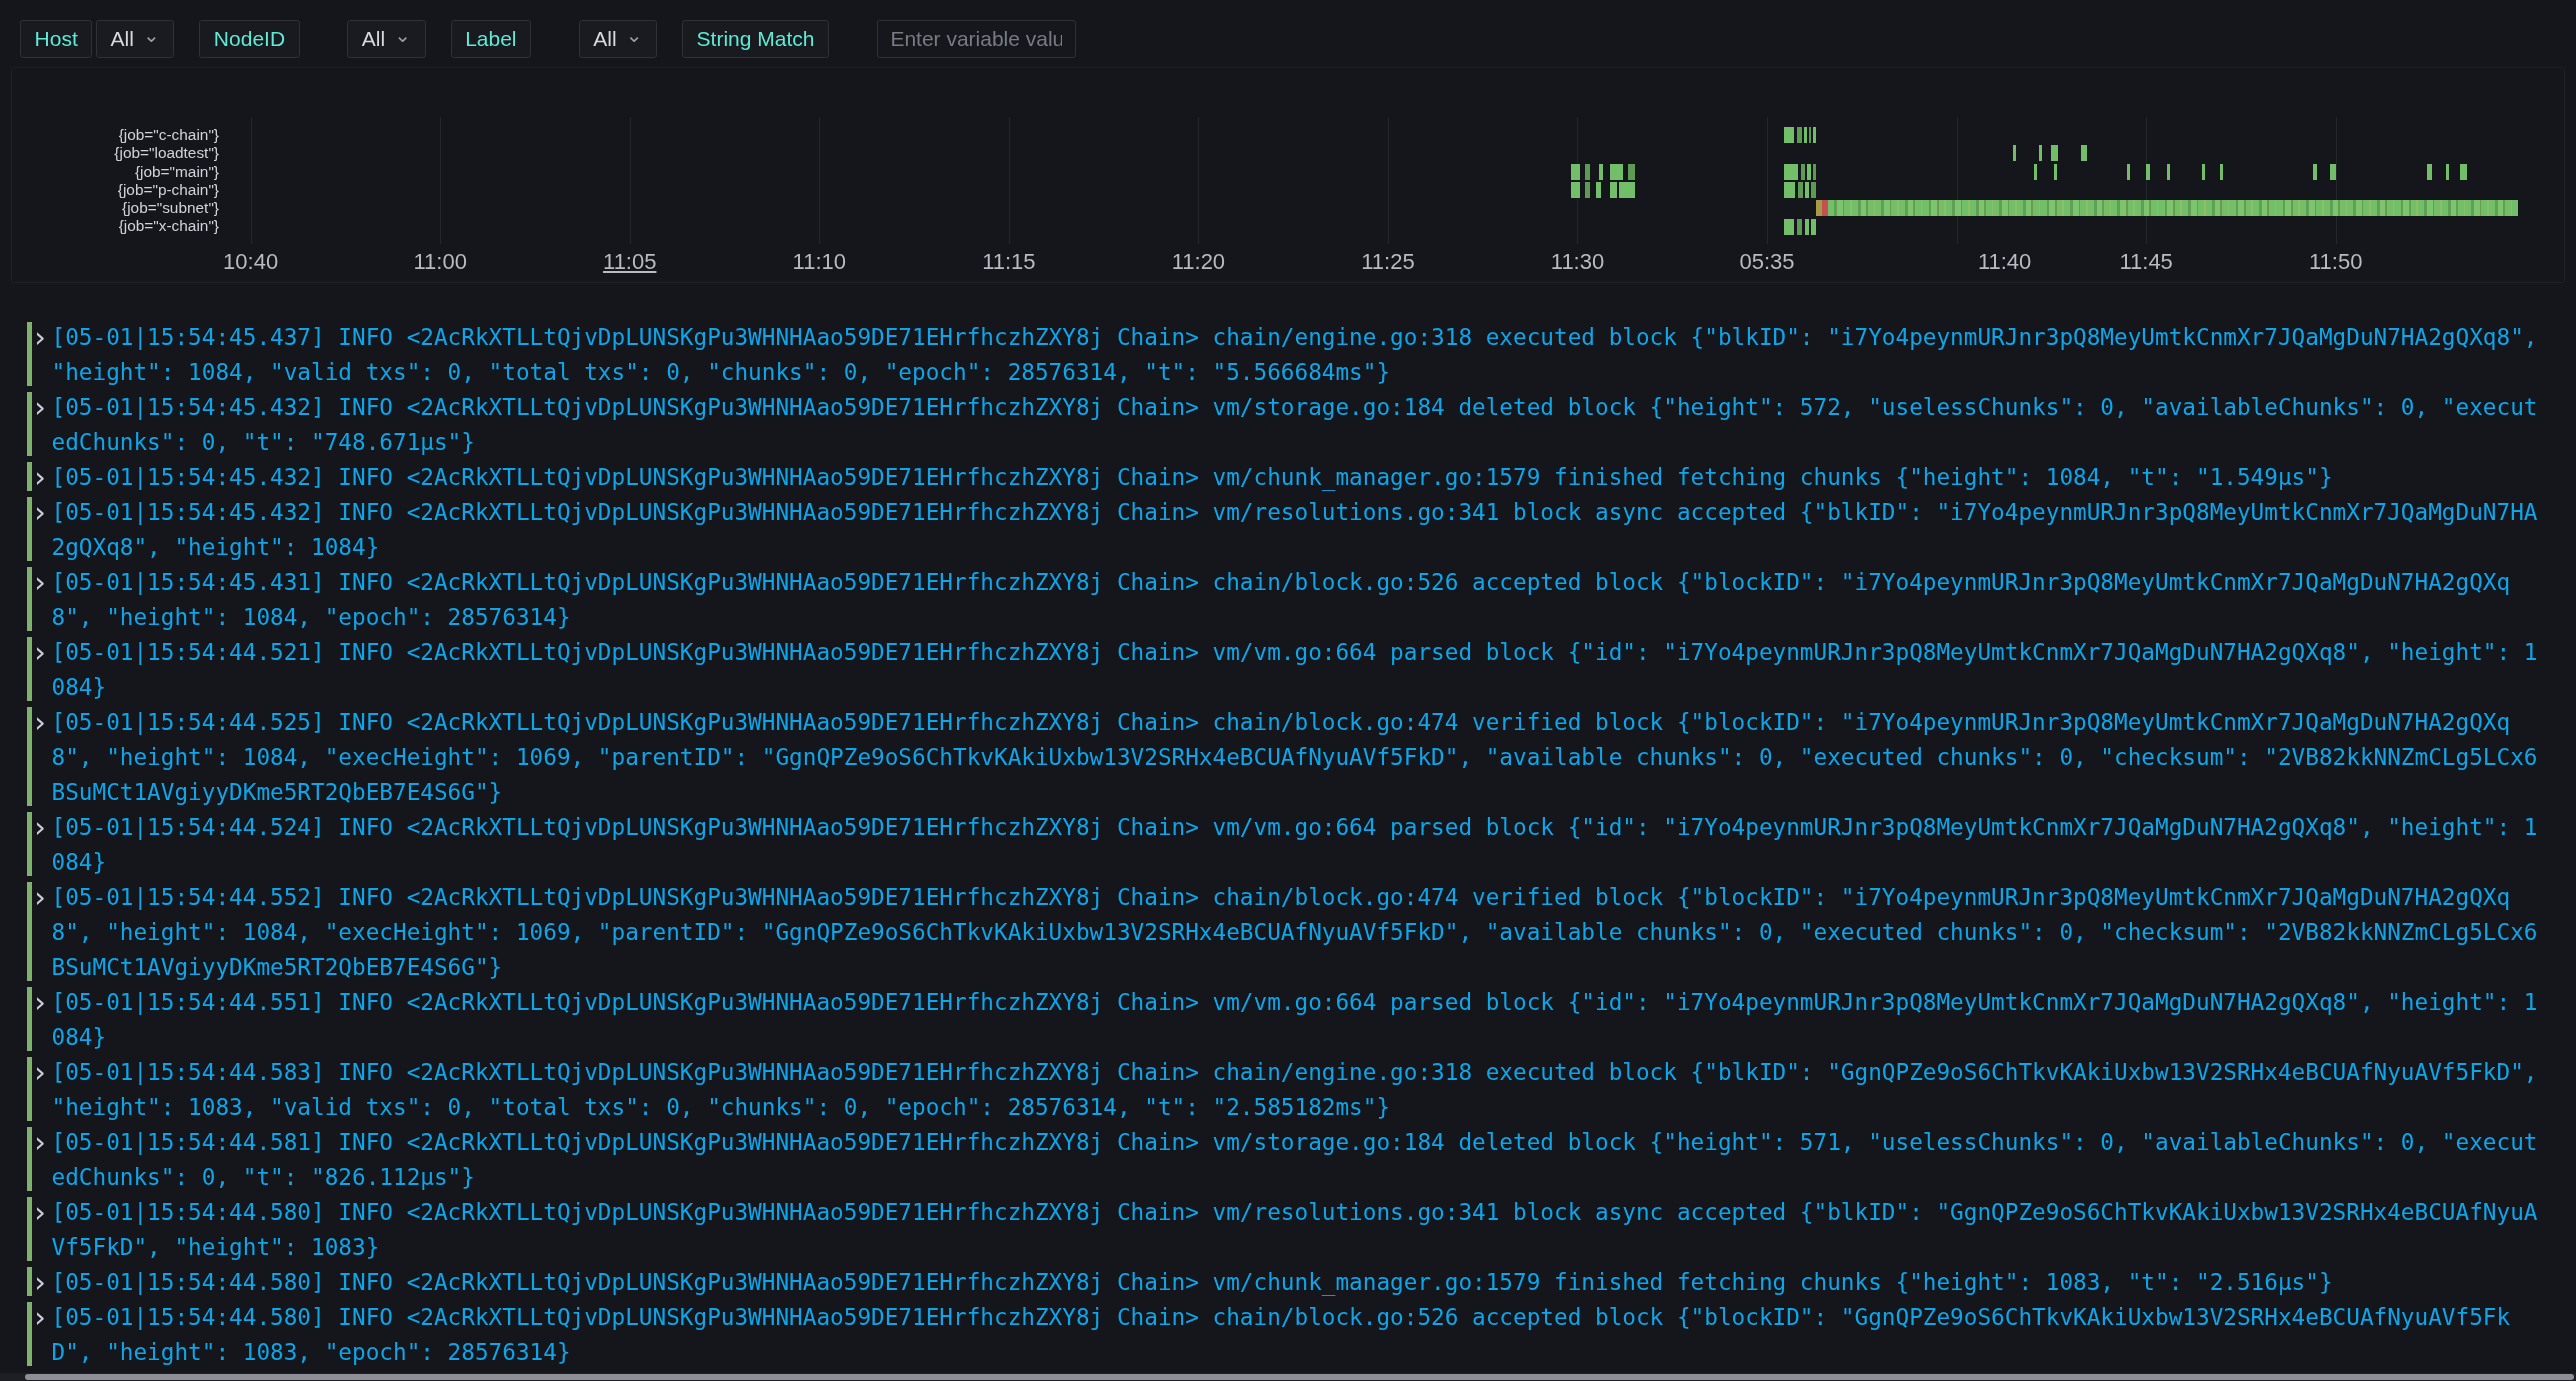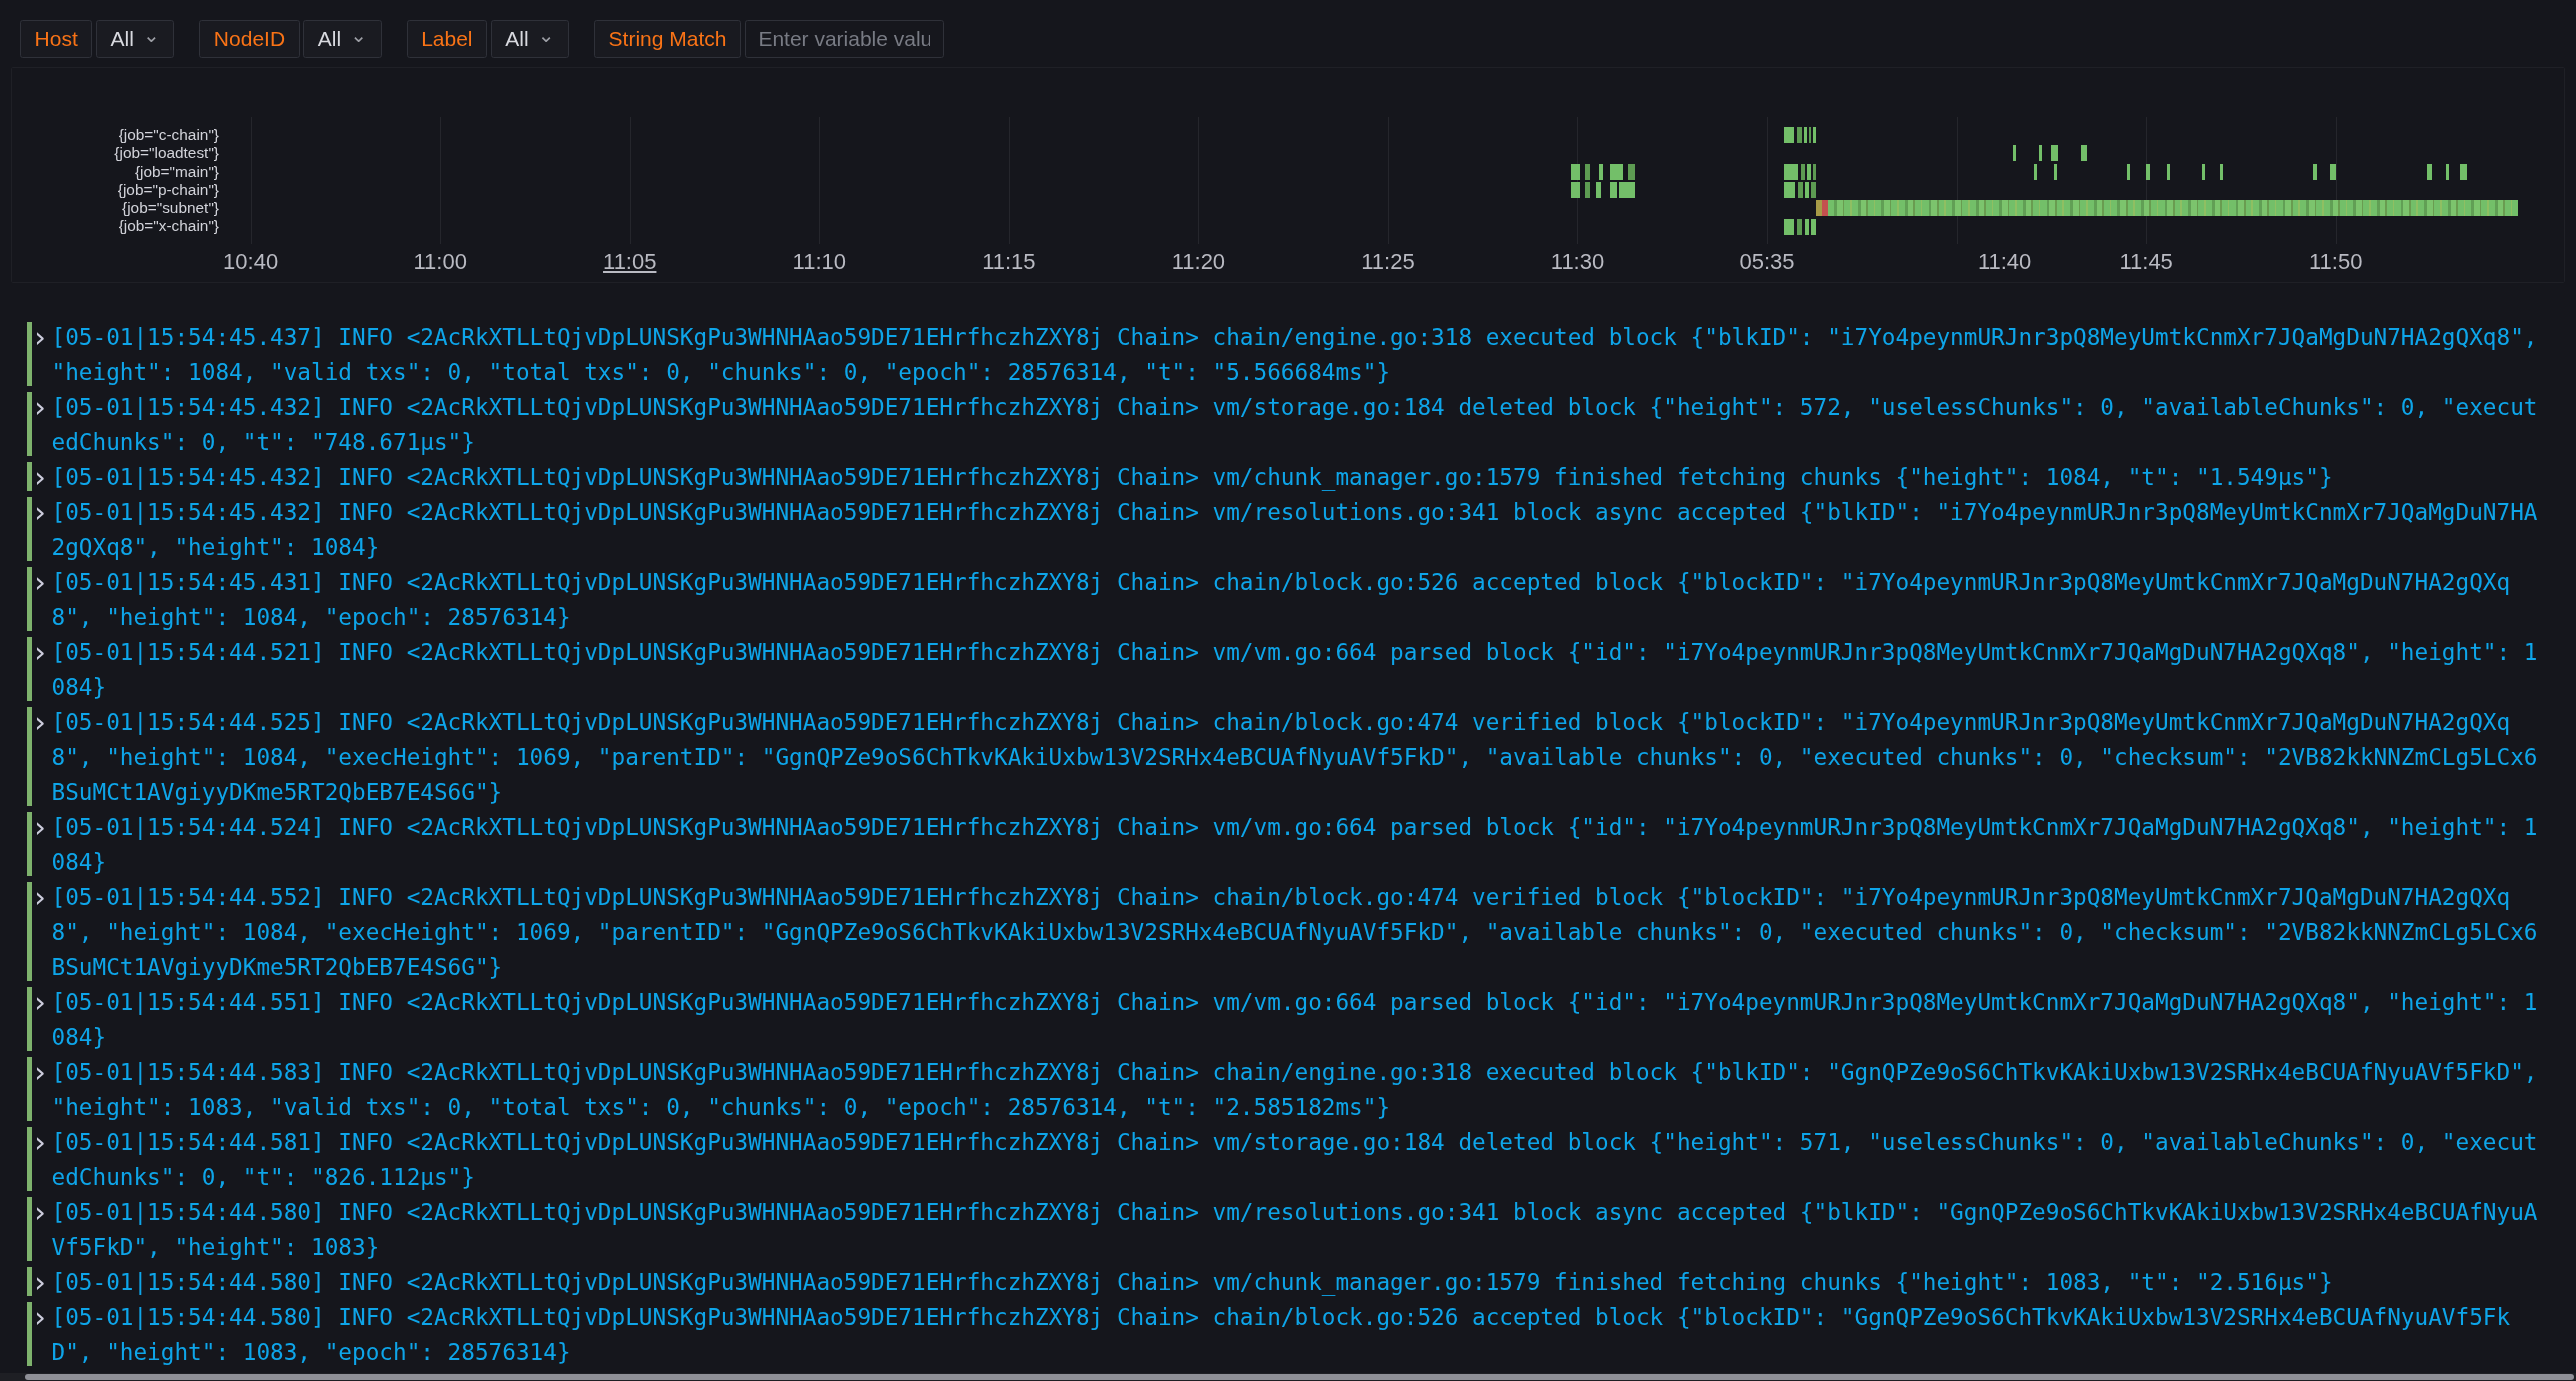--- a/index.html
+++ b/index.html
@@ -10,28 +10,28 @@
     color:#d5d6dc;
     position:relative;
   }
 
   
   .filter-bar {
     position:absolute; left:20px; top:20px; height:38px;
     display:flex; align-items:center;
   }
   .fpair { display:flex; align-items:center; }
-  .fpair + .fpair { margin-left:25px; }
+  .fpair + .fpair { margin-left:25px;gap:44px; }
   .fbox {
     height:38px; display:flex; align-items:center;
     border:0.9px solid #2f3139; border-radius:2.7px;
     padding:0 13.6px; font-size:21px; font-weight:500;
     background:#1a1b21;
   }
-  .flabel { color:#f97316; background:#191a20; }
+  .flabel { color:#5eead4; background:#191a20; }
   .fvalue { margin-left:3.6px; color:#d8d9df; }
   .fvalue .caret { margin-left:9px; color:#9d9fa6; font-size:20px; transform:translateY(-3.6px); }
   .finput {
     margin-left:3.6px; height:38px; width:199px;
     background:#16171d; border:0.9px solid #2f3139; border-radius:2.7px;
     color:#d8d9df; font-size:21px; padding:0 12.7px;
     font-family:"Liberation Sans", sans-serif; outline:none;
   }
   .finput::placeholder { color:#787b84; }
 

